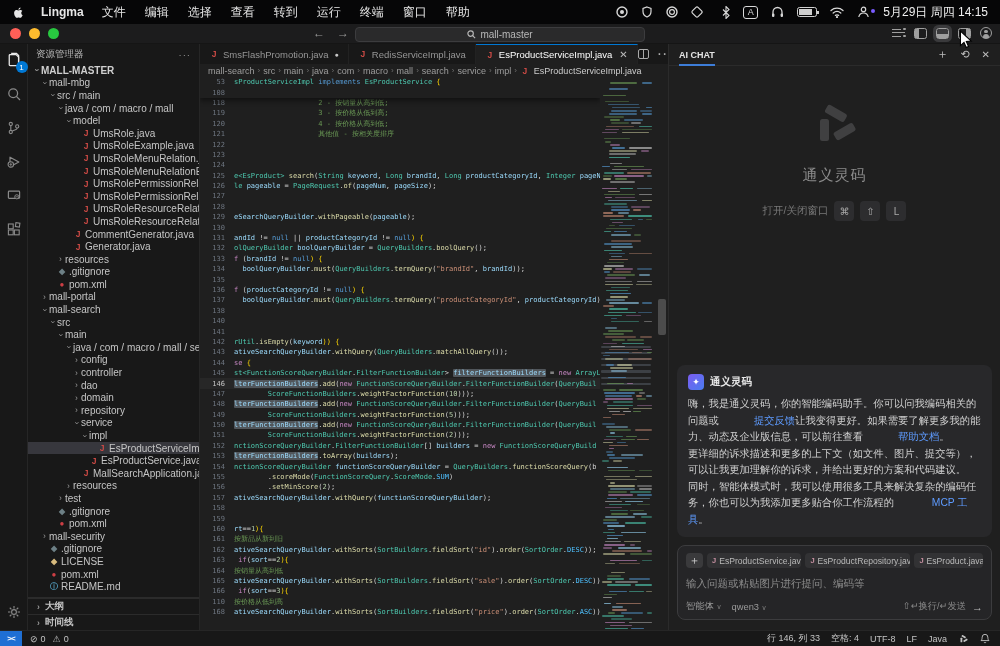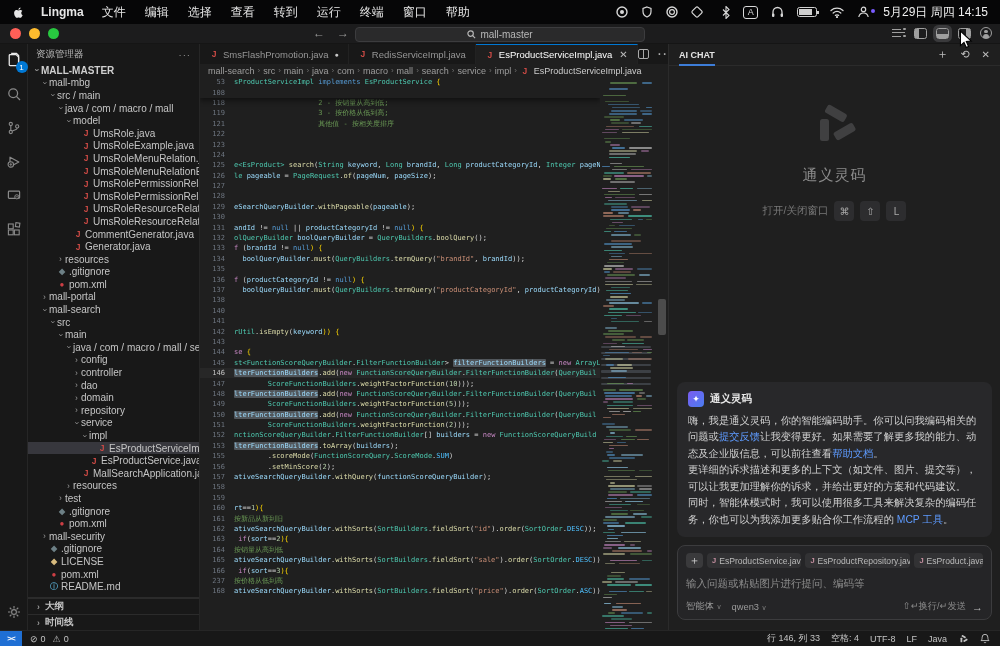--- a/index.html
+++ b/index.html
@@ -124,21 +124,21 @@
   .chat-shortcut { margin-top:16px; font-size:10.5px; color:#787878; display:flex; justify-content:center; align-items:center; gap:6px; }
   .keycap { min-width:20px; height:20px; background:#2d2d2f; border-radius:4px; color:#a8a8a8;
     display:inline-flex; align-items:center; justify-content:center; font-size:10px; padding:0 4px; }
   .chat-body { margin-top:auto; padding:0 8px; }
   .msg-card { background:#28282a; border-radius:8px; padding:9px 11px; }
   .msg-head { display:flex; align-items:center; gap:6px; margin-bottom:6px; }
   .msg-avatar { width:16px; height:16px; border-radius:4px; background:linear-gradient(135deg,#7b5cf0,#4a7df0);
     color:#fff; font-size:9px; display:flex; align-items:center; justify-content:center; }
   .msg-name { font-size:10.5px; font-weight:bold; color:#e8e8e8; }
   .msg-text { font-size:10.3px; line-height:16.5px; color:#cfcfcf; white-space:pre-wrap; }
-  .msg-text .lnk { color:#5e9bff; }
+  .msg-text .lnk { color:#5e9bff;margin-left:35px; }
   .input-card { margin:8px 0 10px 0; background:#252527; border:1px solid #3c3c3e; border-radius:8px; padding:7px 8px 6px; }
   .chips { display:flex; gap:4px; align-items:center; }
   .plus-btn { width:17px; height:15px; background:#3a3a3c; border-radius:4px; color:#d0d0d0; font-size:11px;
     display:flex; align-items:center; justify-content:center; flex:none; }
   .chip { background:#323234; border-radius:4px; color:#b9b9b9; font-size:8.6px; padding:2.5px 5px;
     display:flex; align-items:center; gap:3px; white-space:nowrap; overflow:hidden; }
   .chip .fi { width:auto; margin:0; font-size:7.5px; color:#c58fa0; }
   .input-ph { margin-top:9px; font-size:10.5px; color:#8a8a8a; }
   .input-foot { margin-top:9px; display:flex; align-items:center; font-size:9.3px; color:#9a9a9a; }
   .dd { margin-right:10px; }
@@ -548,20 +548,21 @@
       </div>
     <div class="code-wrap">
       <div class="code-main">
         <div class="sticky" id="sticky-lines">
             <div class="cline"><span class="lnum">53</span><span class="ctext"><span class="tk-t">sProductServiceImpl </span><span class="tk-k">implements</span><span class="tk-p"> </span><span class="tk-t">EsProductService</span><span class="tk-y"> {</span></span></div>
             <div class="cline"><span class="lnum">108</span><span class="ctext"></span></div>
           </div>
         <div id="code-lines">
             <div class="cline"><span class="lnum">118</span><span class="ctext"><span class="tk-c">                    2 - 按销量从高到低;</span></span></div>
             <div class="cline"><span class="lnum">119</span><span class="ctext"><span class="tk-c">                    3 - 按价格从低到高;</span></span></div>
+            <div class="cline"><span class="lnum">120</span><span class="ctext"><span class="tk-c">                    4 - 按价格从高到低;</span></span></div>
             <div class="cline"><span class="lnum">121</span><span class="ctext"><span class="tk-c">                    其他值 - 按相关度排序</span></span></div>
             <div class="cline"><span class="lnum">122</span></div>
             <div class="cline"><span class="lnum">123</span><span class="ctext"></span></div>
             <div class="cline"><span class="lnum">124</span><span class="ctext"></span></div>
             <div class="cline"><span class="lnum">125</span><span class="ctext"><span class="tk-t">e&lt;EsProduct&gt; </span><span class="tk-m">search</span><span class="tk-p">(</span><span class="tk-t">String</span><span class="tk-v"> keyword</span><span class="tk-p">, </span><span class="tk-t">Long</span><span class="tk-v"> brandId</span><span class="tk-p">, </span><span class="tk-t">Long</span><span class="tk-v"> productCategoryId</span><span class="tk-p">, </span><span class="tk-t">Integer</span><span class="tk-v"> pageN</span></span></div>
             <div class="cline"><span class="lnum">126</span><span class="ctext"><span class="tk-t">le </span><span class="tk-v">pageable</span><span class="tk-p"> = </span><span class="tk-t">PageRequest</span><span class="tk-p">.</span><span class="tk-m">of</span><span class="tk-p">(</span><span class="tk-v">pageNum</span><span class="tk-p">, </span><span class="tk-v">pageSize</span><span class="tk-p">);</span></span></div>
             <div class="cline"><span class="lnum">127</span></div>
             <div class="cline"><span class="lnum">128</span><span class="ctext"></span></div>
             <div class="cline"><span class="lnum">129</span><span class="ctext"><span class="tk-v">eSearchQueryBuilder</span><span class="tk-p">.</span><span class="tk-m">withPageable</span><span class="tk-p">(</span><span class="tk-v">pageable</span><span class="tk-p">);</span></span></div>
             <div class="cline"><span class="lnum">130</span><span class="ctext"></span></div>
@@ -569,44 +570,45 @@
             <div class="cline"><span class="lnum">132</span><span class="ctext"><span class="tk-t">olQueryBuilder </span><span class="tk-v">boolQueryBuilder</span><span class="tk-p"> = </span><span class="tk-t">QueryBuilders</span><span class="tk-p">.</span><span class="tk-m">boolQuery</span><span class="tk-p">();</span></span></div>
             <div class="cline"><span class="lnum">133</span><span class="ctext"><span class="tk-kw">f</span><span class="tk-p"> (</span><span class="tk-v">brandId</span><span class="tk-p"> != </span><span class="tk-k">null</span><span class="tk-y">) {</span></span></div>
             <div class="cline"><span class="lnum">134</span><span class="ctext"><span class="tk-p">  </span><span class="tk-v">boolQueryBuilder</span><span class="tk-p">.</span><span class="tk-m">must</span><span class="tk-p">(</span><span class="tk-t">QueryBuilders</span><span class="tk-p">.</span><span class="tk-m">termQuery</span><span class="tk-p">(</span><span class="tk-s">"brandId"</span><span class="tk-p">, </span><span class="tk-v">brandId</span><span class="tk-p">));</span></span></div>
             <div class="cline"><span class="lnum">135</span><span class="ctext"></span></div>
             <div class="cline"><span class="lnum">136</span><span class="ctext"><span class="tk-kw">f</span><span class="tk-p"> (</span><span class="tk-v">productCategoryId</span><span class="tk-p"> != </span><span class="tk-k">null</span><span class="tk-y">) {</span></span></div>
             <div class="cline"><span class="lnum">137</span><span class="ctext"><span class="tk-p">  </span><span class="tk-v">boolQueryBuilder</span><span class="tk-p">.</span><span class="tk-m">must</span><span class="tk-p">(</span><span class="tk-t">QueryBuilders</span><span class="tk-p">.</span><span class="tk-m">termQuery</span><span class="tk-p">(</span><span class="tk-s">"productCategoryId"</span><span class="tk-p">, </span><span class="tk-v">productCategoryId</span><span class="tk-p">));</span></span></div>
             <div class="cline"><span class="lnum">138</span><span class="ctext"></span></div>
             <div class="cline"><span class="lnum">140</span><span class="ctext"></span></div>
             <div class="cline"><span class="lnum">141</span><span class="ctext"></span></div>
             <div class="cline"><span class="lnum">142</span><span class="ctext"><span class="tk-t">rUtil</span><span class="tk-p">.</span><span class="tk-m">isEmpty</span><span class="tk-p">(</span><span class="tk-v">keyword</span><span class="tk-y">)) {</span></span></div>
-            <div class="cline"><span class="lnum">143</span></div>
+            <div class="cline"><span class="lnum">143</span><span class="ctext"><span class="tk-v">ativeSearchQueryBuilder</span><span class="tk-p">.</span><span class="tk-m">withQuery</span><span class="tk-p">(</span><span class="tk-t">QueryBuilders</span><span class="tk-p">.</span><span class="tk-m">matchAllQuery</span><span class="tk-p">());</span></span></div>
             <div class="cline"><span class="lnum">144</span><span class="ctext"><span class="tk-kw">se</span><span class="tk-y"> {</span></span></div>
             <div class="cline"><span class="lnum">145</span><span class="ctext"><span class="tk-t">st&lt;</span><span class="tk-t">FunctionScoreQueryBuilder</span><span class="tk-p">.</span><span class="tk-t">FilterFunctionBuilder</span><span class="tk-p">&gt; </span><span class="tk-hl">filterFunctionBuilders</span><span class="tk-p"> = </span><span class="tk-kw">new</span><span class="tk-p"> </span><span class="tk-t">ArrayL</span></span></div>
             <div class="cline cur"><span class="lnum">146</span><span class="ctext"><span class="tk-hl">lterFunctionBuilders</span><span class="tk-p">.</span><span class="tk-m">add</span><span class="tk-p">(</span><span class="tk-kw">new</span><span class="tk-p"> </span><span class="tk-t">FunctionScoreQueryBuilder</span><span class="tk-p">.</span><span class="tk-t">FilterFunctionBuilder</span><span class="tk-p">(</span><span class="tk-t">QueryBuil</span></span></div>
             <div class="cline"><span class="lnum">147</span><span class="ctext"><span class="tk-p">        </span><span class="tk-t">ScoreFunctionBuilders</span><span class="tk-p">.</span><span class="tk-m">weightFactorFunction</span><span class="tk-p">(</span><span class="tk-n">10</span><span class="tk-p">)));</span></span></div>
             <div class="cline"><span class="lnum">148</span><span class="ctext"><span class="tk-hl">lterFunctionBuilders</span><span class="tk-p">.</span><span class="tk-m">add</span><span class="tk-p">(</span><span class="tk-kw">new</span><span class="tk-p"> </span><span class="tk-t">FunctionScoreQueryBuilder</span><span class="tk-p">.</span><span class="tk-t">FilterFunctionBuilder</span><span class="tk-p">(</span><span class="tk-t">QueryBuil</span></span></div>
             <div class="cline"><span class="lnum">149</span><span class="ctext"><span class="tk-p">        </span><span class="tk-t">ScoreFunctionBuilders</span><span class="tk-p">.</span><span class="tk-m">weightFactorFunction</span><span class="tk-p">(</span><span class="tk-n">5</span><span class="tk-p">)));</span></span></div>
             <div class="cline"><span class="lnum">150</span><span class="ctext"><span class="tk-hl">lterFunctionBuilders</span><span class="tk-p">.</span><span class="tk-m">add</span><span class="tk-p">(</span><span class="tk-kw">new</span><span class="tk-p"> </span><span class="tk-t">FunctionScoreQueryBuilder</span><span class="tk-p">.</span><span class="tk-t">FilterFunctionBuilder</span><span class="tk-p">(</span><span class="tk-t">QueryBuil</span></span></div>
             <div class="cline"><span class="lnum">151</span><span class="ctext"><span class="tk-p">        </span><span class="tk-t">ScoreFunctionBuilders</span><span class="tk-p">.</span><span class="tk-m">weightFactorFunction</span><span class="tk-p">(</span><span class="tk-n">2</span><span class="tk-p">)));</span></span></div>
             <div class="cline"><span class="lnum">152</span><span class="ctext"><span class="tk-t">nctionScoreQueryBuilder</span><span class="tk-p">.</span><span class="tk-t">FilterFunctionBuilder</span><span class="tk-p">[] </span><span class="tk-v">builders</span><span class="tk-p"> = </span><span class="tk-kw">new</span><span class="tk-p"> </span><span class="tk-t">FunctionScoreQueryBuild</span></span></div>
             <div class="cline"><span class="lnum">153</span><span class="ctext"><span class="tk-hl">lterFunctionBuilders</span><span class="tk-p">.</span><span class="tk-m">toArray</span><span class="tk-p">(</span><span class="tk-v">builders</span><span class="tk-p">);</span></span></div>
+            <div class="cline"><span class="lnum">154</span><span class="ctext"><span class="tk-t">nctionScoreQueryBuilder </span><span class="tk-v">functionScoreQueryBuilder</span><span class="tk-p"> = </span><span class="tk-t">QueryBuilders</span><span class="tk-p">.</span><span class="tk-m">functionScoreQuery</span><span class="tk-p">(b</span></span></div>
             <div class="cline"><span class="lnum">155</span><span class="ctext"><span class="tk-p">        .</span><span class="tk-m">scoreMode</span><span class="tk-p">(</span><span class="tk-t">FunctionScoreQuery</span><span class="tk-p">.</span><span class="tk-t">ScoreMode</span><span class="tk-p">.</span><span class="tk-cn">SUM</span><span class="tk-p">)</span></span></div>
             <div class="cline"><span class="lnum">156</span><span class="ctext"><span class="tk-p">        .</span><span class="tk-m">setMinScore</span><span class="tk-p">(</span><span class="tk-n">2</span><span class="tk-p">);</span></span></div>
             <div class="cline"><span class="lnum">157</span><span class="ctext"><span class="tk-v">ativeSearchQueryBuilder</span><span class="tk-p">.</span><span class="tk-m">withQuery</span><span class="tk-p">(</span><span class="tk-v">functionScoreQueryBuilder</span><span class="tk-p">);</span></span></div>
             <div class="cline"><span class="lnum">158</span><span class="ctext"></span></div>
             <div class="cline"><span class="lnum">159</span><span class="ctext"></span></div>
             <div class="cline"><span class="lnum">160</span><span class="ctext"><span class="tk-v">rt</span><span class="tk-p">==</span><span class="tk-n">1</span><span class="tk-y">){</span></span></div>
             <div class="cline"><span class="lnum">161</span><span class="ctext"><span class="tk-c">按新品从新到旧</span></span></div>
             <div class="cline"><span class="lnum">162</span><span class="ctext"><span class="tk-v">ativeSearchQueryBuilder</span><span class="tk-p">.</span><span class="tk-m">withSorts</span><span class="tk-p">(</span><span class="tk-t">SortBuilders</span><span class="tk-p">.</span><span class="tk-m">fieldSort</span><span class="tk-p">(</span><span class="tk-s">"id"</span><span class="tk-p">).</span><span class="tk-m">order</span><span class="tk-p">(</span><span class="tk-t">SortOrder</span><span class="tk-p">.</span><span class="tk-cn">DESC</span><span class="tk-p">));</span></span></div>
             <div class="cline"><span class="lnum">163</span><span class="ctext"><span class="tk-p"> </span><span class="tk-kw">if</span><span class="tk-p">(</span><span class="tk-v">sort</span><span class="tk-p">==</span><span class="tk-n">2</span><span class="tk-y">){</span></span></div>
             <div class="cline"><span class="lnum">164</span><span class="ctext"><span class="tk-c">按销量从高到低</span></span></div>
             <div class="cline"><span class="lnum">165</span><span class="ctext"><span class="tk-v">ativeSearchQueryBuilder</span><span class="tk-p">.</span><span class="tk-m">withSorts</span><span class="tk-p">(</span><span class="tk-t">SortBuilders</span><span class="tk-p">.</span><span class="tk-m">fieldSort</span><span class="tk-p">(</span><span class="tk-s">"sale"</span><span class="tk-p">).</span><span class="tk-m">order</span><span class="tk-p">(</span><span class="tk-t">SortOrder</span><span class="tk-p">.</span><span class="tk-cn">DESC</span><span class="tk-p">))</span></span></div>
             <div class="cline"><span class="lnum">166</span><span class="ctext"><span class="tk-p"> </span><span class="tk-kw">if</span><span class="tk-p">(</span><span class="tk-v">sort</span><span class="tk-p">==</span><span class="tk-n">3</span><span class="tk-y">){</span></span></div>
-            <div class="cline"><span class="lnum">237</span><span class="ctext"><span class="tk-c">按价格从低到高</span></span></div>
+            <div class="cline"><span class="lnum">110</span><span class="ctext"><span class="tk-c">按价格从低到高</span></span></div>
             <div class="cline"><span class="lnum">168</span><span class="ctext"><span class="tk-v">ativeSearchQueryBuilder</span><span class="tk-p">.</span><span class="tk-m">withSorts</span><span class="tk-p">(</span><span class="tk-t">SortBuilders</span><span class="tk-p">.</span><span class="tk-m">fieldSort</span><span class="tk-p">(</span><span class="tk-s">"price"</span><span class="tk-p">).</span><span class="tk-m">order</span><span class="tk-p">(</span><span class="tk-t">SortOrder</span><span class="tk-p">.</span><span class="tk-cn">ASC</span><span class="tk-p">))</span></span></div>
           </div>
       </div>
       <div class="minimap" id="minimap">
           <div class="mm-row" style="left: 10.0466px; top: 5.1px; width: 26.9299px; background: rgb(106, 153, 85); opacity: 0.628649;"></div>
           <div class="mm-row" style="left: 42.3102px; top: 5.1px; width: 9.68976px; background: rgb(86, 156, 214); opacity: 0.567076;"></div>
           <div class="mm-row" style="left: 9.17708px; top: 11.3px; width: 18.4452px; background: rgb(86, 156, 214); opacity: 0.566013;"></div>
           <div class="mm-row" style="left: 3.47896px; top: 17.5px; width: 23.0139px; background: rgb(106, 153, 85); opacity: 0.581168;"></div>
           <div class="mm-row" style="left: 4.5012px; top: 23.7px; width: 24.7749px; background: rgb(106, 153, 85); opacity: 0.403807;"></div>
           <div class="mm-row" style="left: 8.32533px; top: 26.8px; width: 30.451px; background: rgb(86, 156, 214); opacity: 0.435369;"></div>

